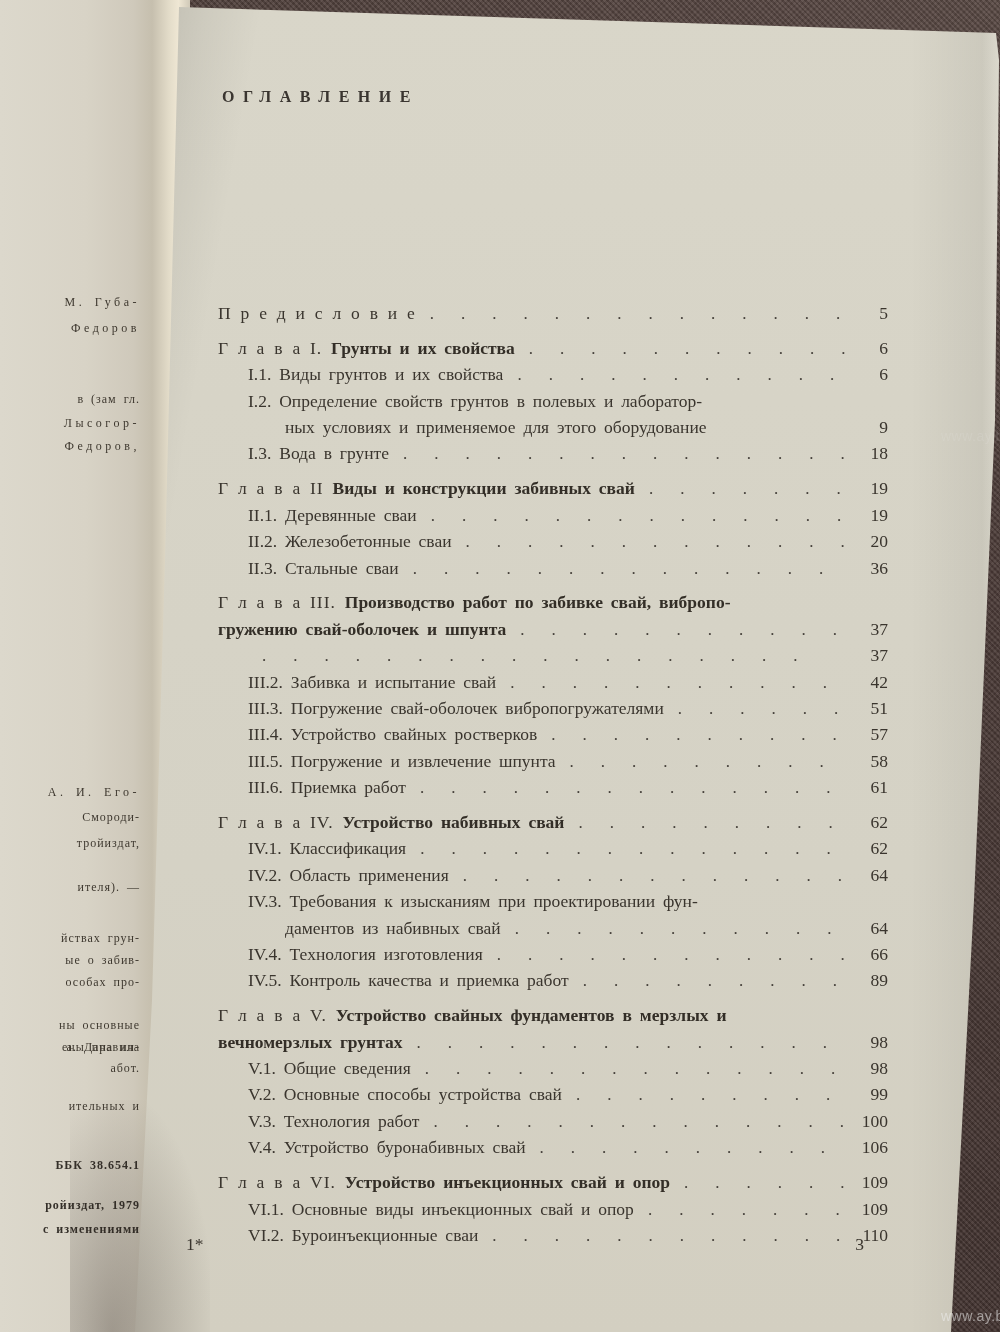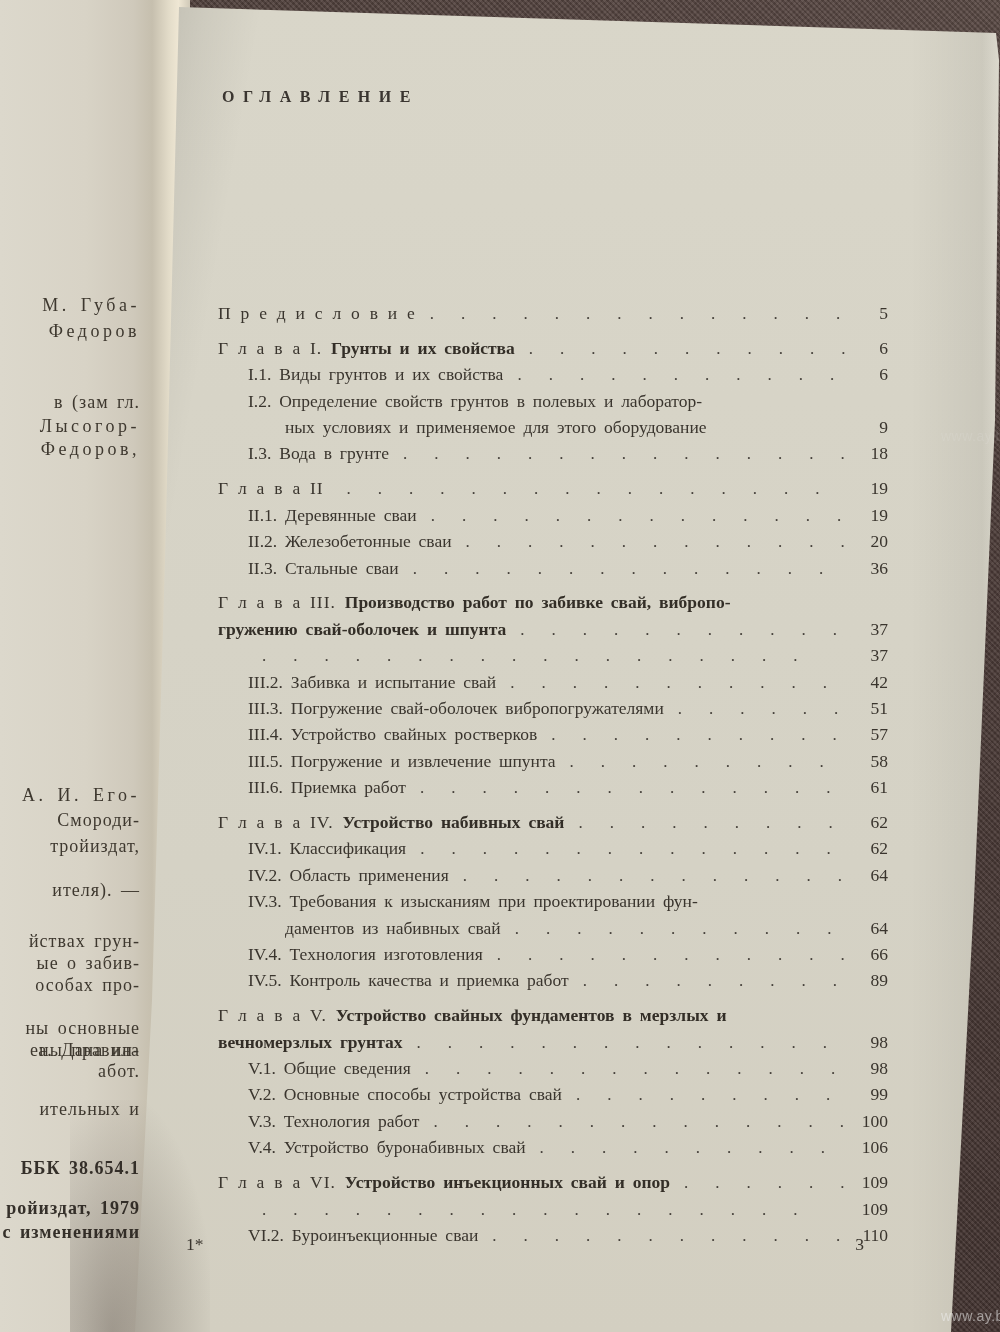--- a/index.html
+++ b/index.html
@@ -13,21 +13,21 @@
       linear-gradient(205deg, #5a4a45 0%, #4d3d39 30%, #463633 60%, #3f312e 100%);
   }
 
   
   .left-page{
     position:absolute;left:0;top:0;width:190px;height:1332px;
     background:linear-gradient(90deg,#dcd8cc 0%,#d8d3c6 45%,#cfc9bb 70%,#c6bfae 80%,#e3dcc9 89%,#efe7d4 94%,#d0c9b8 100%);
   }
   .left-page .frag{
     position:absolute;right:50px;white-space:nowrap;
-    font-size:18px;color:#3e382f;letter-spacing:1px;word-spacing:3px;
+    font-size:12px;color:#3e382f;letter-spacing:1px;word-spacing:3px;
   }
   .left-page .frag.sp{letter-spacing:3.5px;}
   .left-page .frag.b{font-weight:bold;color:#35302a;}
 
   
   .right-page{
     position:absolute;left:0;top:0;width:1000px;height:1332px;
     clip-path:polygon(179px 7px,996px 33px,999px 60px,995px 420px,974px 900px,951px 1332px,135px 1332px,152px 1000px,165px 560px,173px 240px);
     background:
       linear-gradient(100deg, rgba(0,0,0,0.14) 135px, rgba(0,0,0,0.05) 205px, rgba(0,0,0,0) 260px),
@@ -141,20 +141,21 @@
         <span class="spacer"></span>
         <span class="pagecol">9</span>
       </div>
       <div class="toc-row sub">
         <span class="main">I.3. Вода в грунте</span>
         <span class="leader">..................</span>
         <span class="pagecol">18</span>
       </div>
       <div class="toc-row chapter">
         <span class="pre">Г л а в а II&nbsp;</span>
+        <span class="main">Виды и конструкции забивных свай</span>
         <span class="leader">..................</span>
         <span class="pagecol">19</span>
       </div>
       <div class="toc-row sub">
         <span class="main">II.1. Деревянные сваи</span>
         <span class="leader">..................</span>
         <span class="pagecol">19</span>
       </div>
       <div class="toc-row sub">
         <span class="main">II.2. Железобетонные сваи</span>
@@ -273,20 +274,21 @@
         <span class="leader">..................</span>
         <span class="pagecol">106</span>
       </div>
       <div class="toc-row chapter">
         <span class="pre">Г л а в а VI.&nbsp;</span>
         <span class="main">Устройство инъекционных свай и опор</span>
         <span class="leader">..................</span>
         <span class="pagecol">109</span>
       </div>
       <div class="toc-row sub">
+        <span class="main">VI.1. Основные виды инъекционных свай и опор</span>
         <span class="leader">..................</span>
         <span class="pagecol">109</span>
       </div>
       <div class="toc-row sub">
         <span class="main">VI.2. Буроинъекционные сваи</span>
         <span class="leader">..................</span>
         <span class="pagecol">110</span>
       </div>
     </div>
 

